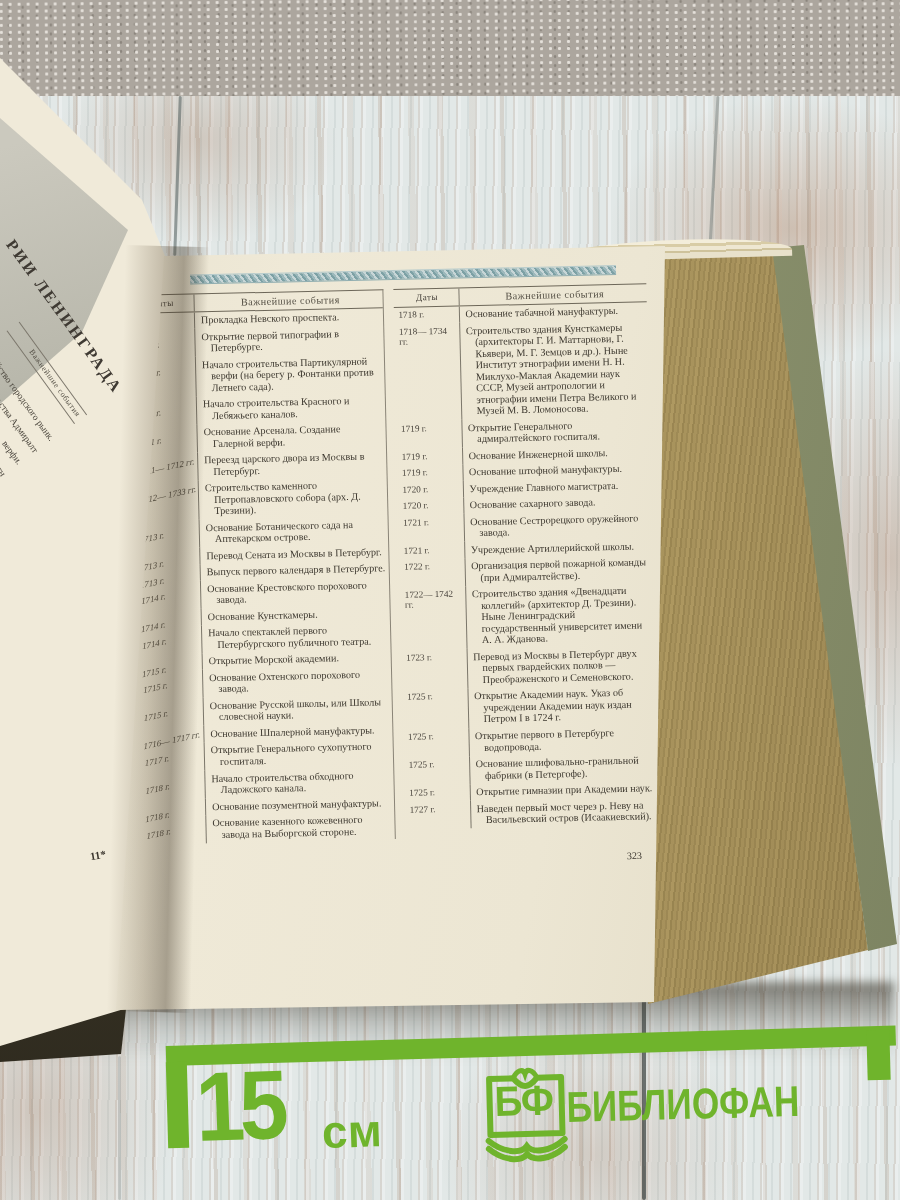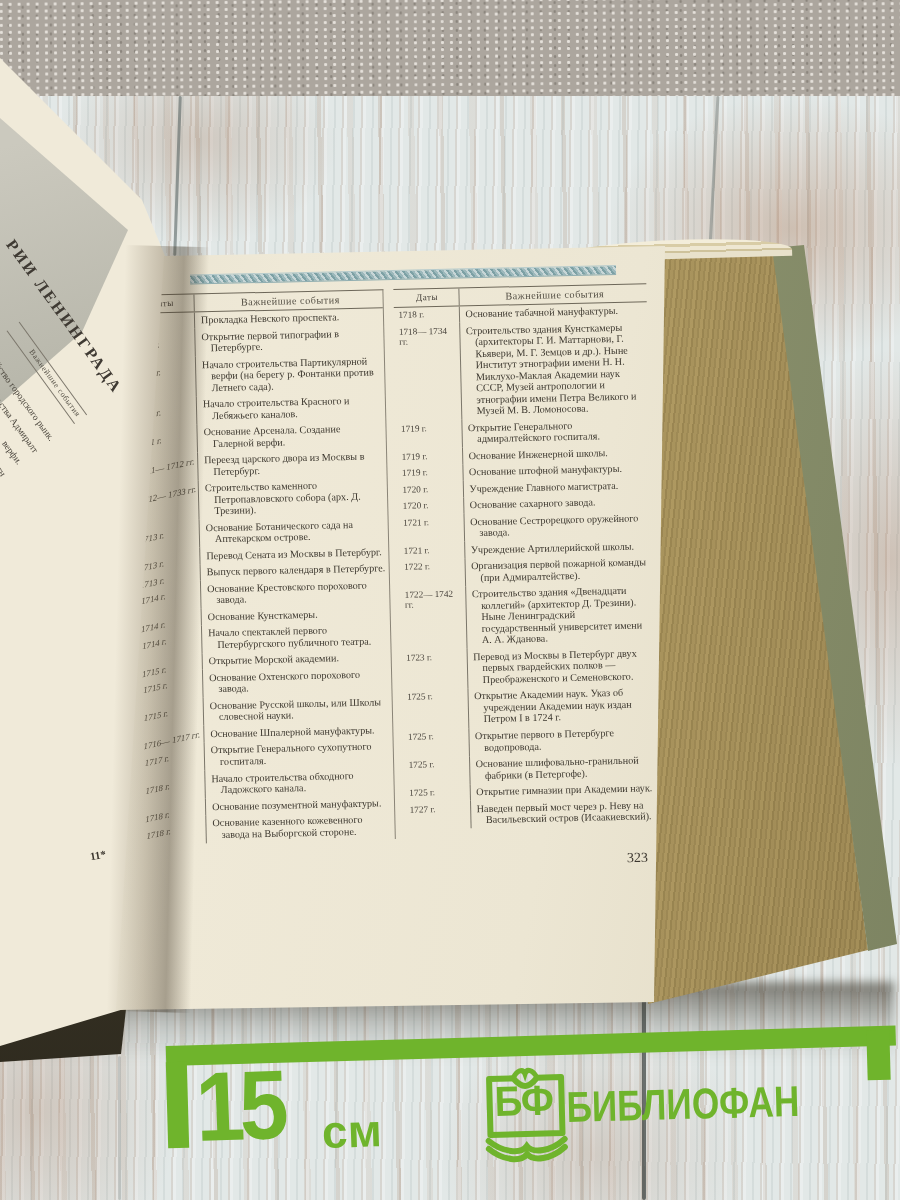--- a/index.html
+++ b/index.html
@@ -84,21 +84,21 @@
   .ptable{display:flex;gap:10px;}
   .pair{flex:1;border-top:1px solid #6d6759;}
   .thead{display:flex;border-bottom:1px solid #6d6759;}
   .hcell{font-size:8px;letter-spacing:.5px;text-align:center;color:#544f44;padding:3px 0 3px;}
   .trow{display:flex;}
   .dcell{width:58px;flex:none;font-size:9.2px;padding:2.5px 2px 0 5px;color:#46413a;}
   .ecell{flex:1;border-left:1px solid #7b766a;font-size:10.2px;line-height:1.13;
     padding:2.5px 2px 2.5px 15px;text-indent:-9px;}
   .pair-l{border-right:1px solid #8a8477;}
   .pair-l .trow .dcell{transform:skewY(-11deg) skewX(-8deg);transform-origin:right center;font-size:8.8px;color:#544f44;}
-  .pagenum{position:absolute;left:627px;top:850px;font-size:14px;color:#3c372f;transform:rotate(-1deg);}
+  .pagenum{position:absolute;left:627px;top:850px;font-size:10px;color:#3c372f;transform:rotate(-1deg);}
 
   
   .grn{color:#6fb42c;font-family:"Liberation Sans","DejaVu Sans",sans-serif;font-weight:bold;}
   .ruler-bar{position:absolute;left:166px;top:1046px;width:730px;height:20px;background:#6fb42c;
     transform:rotate(-1.6deg);transform-origin:left center;}
   .ruler-tick-left{position:absolute;left:167px;top:1062px;width:21px;height:86px;background:#6fb42c;
     transform:rotate(-1.6deg);}
   .ruler-tick-right{position:absolute;left:867px;top:1030px;width:23px;height:50px;background:#6fb42c;
     transform:rotate(-1.6deg);}
   .ruler-num{position:absolute;left:194px;top:1058px;font-size:98px;line-height:1;

